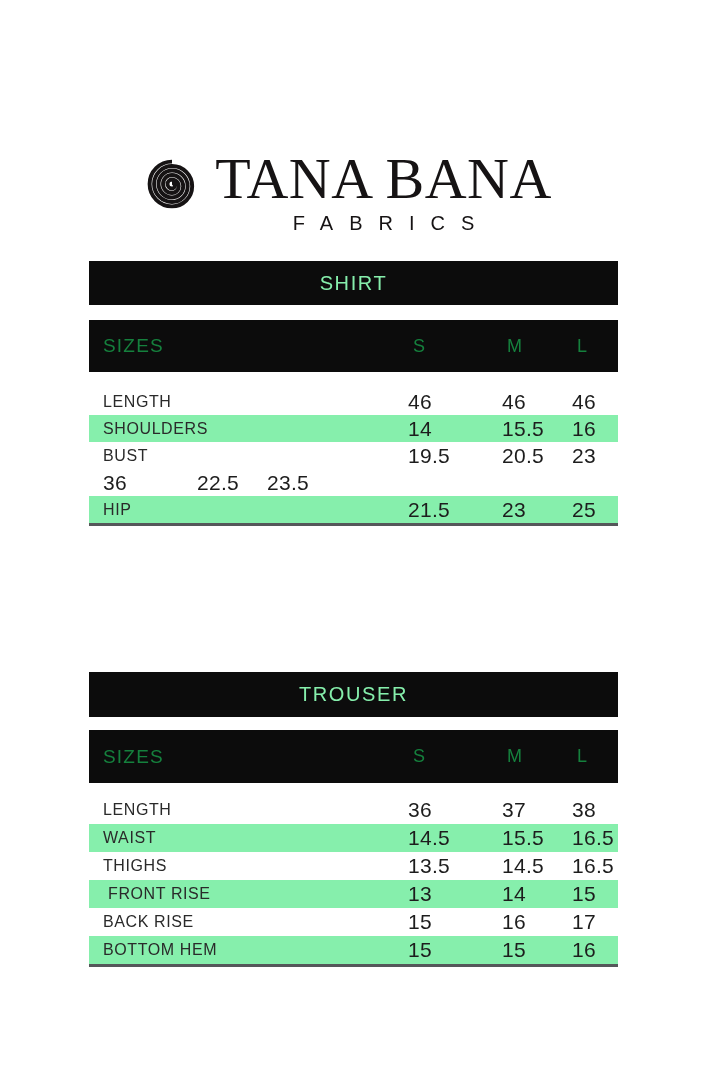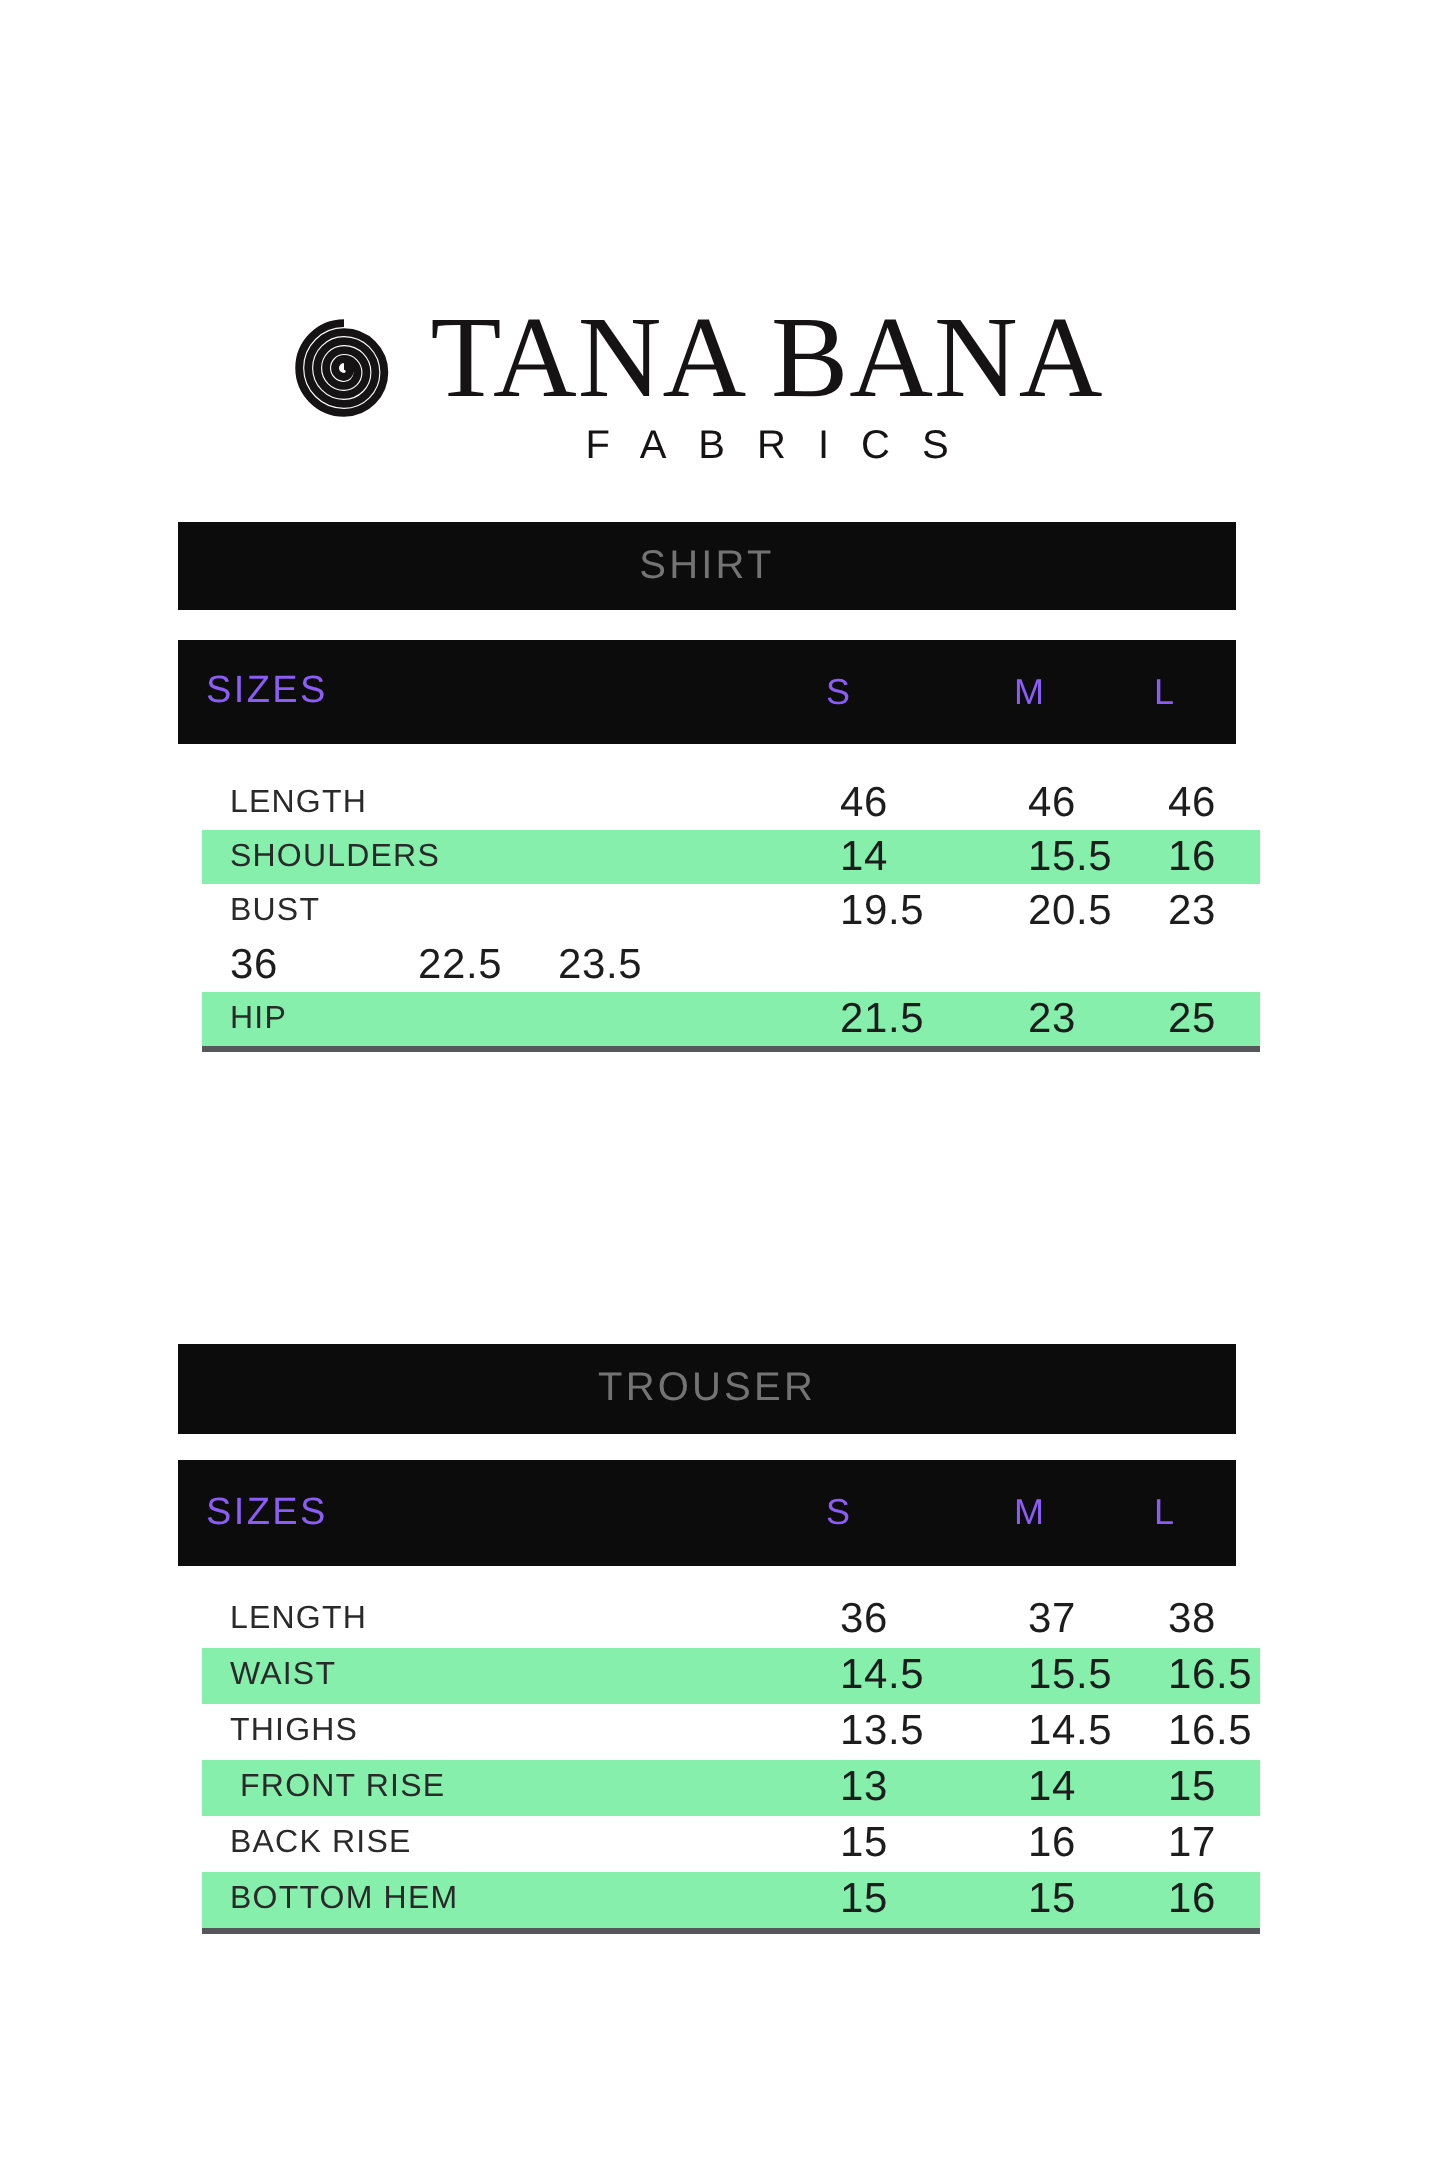--- a/index.html
+++ b/index.html
@@ -25,40 +25,40 @@
     margin-top:4px; text-align:center;
     font-size:20px; color:#161314; font-weight:500;
     letter-spacing:16px; margin-right:-16px; white-space:nowrap;
   }
 
   
   .content { position:absolute; left:89px; top:0; width:529px; }
 
   .title-bar {
     position:absolute; left:0; width:529px; background:#0c0c0c;
-    color:#737373; text-align:center;
+    color:#86efac; text-align:center;
   }
   .title-bar .title-text { font-size:20px; letter-spacing:1.6px; font-weight:500; }
   #shirt-title   { top:261px; height:44px; line-height:44px; }
   #trouser-title { top:672px; height:45px; line-height:45px; }
 
   .sizes-bar {
     position:absolute; left:0; width:529px; background:#0c0c0c;
-    color:#8b5cf6; display:flex; align-items:center;
+    color:#15803d; display:flex; align-items:center;
     padding-left:14px; box-sizing:border-box;
   }
   #shirt-sizes   { top:320px; height:52px; }
   #trouser-sizes { top:730px; height:53px; }
   .sizes-label { flex:1 1 auto; font-size:19px; letter-spacing:1.2px; font-weight:500; }
   .c1 { width:94px; flex:0 0 auto; }
   .c2 { width:70px; flex:0 0 auto; }
   .c3 { width:46px; flex:0 0 auto; }
   .sizes-bar .colhead { font-size:18px; font-weight:500; text-indent:5px; }
 
-  .rows { position:absolute; left:12px; width:529px; }
+  .rows { position:absolute; left:0; width:529px; }
   #shirt-rows   { top:388px; }
   #trouser-rows { top:796px; }
   .mrow {
     display:flex; align-items:center;
     padding-left:14px; box-sizing:border-box; background:#ffffff;
   }
   #shirt-rows .mrow   { height:27px; }
   #trouser-rows .mrow { height:28px; }
   .mrow.alt { background:#86efac; }
   .row-label {

